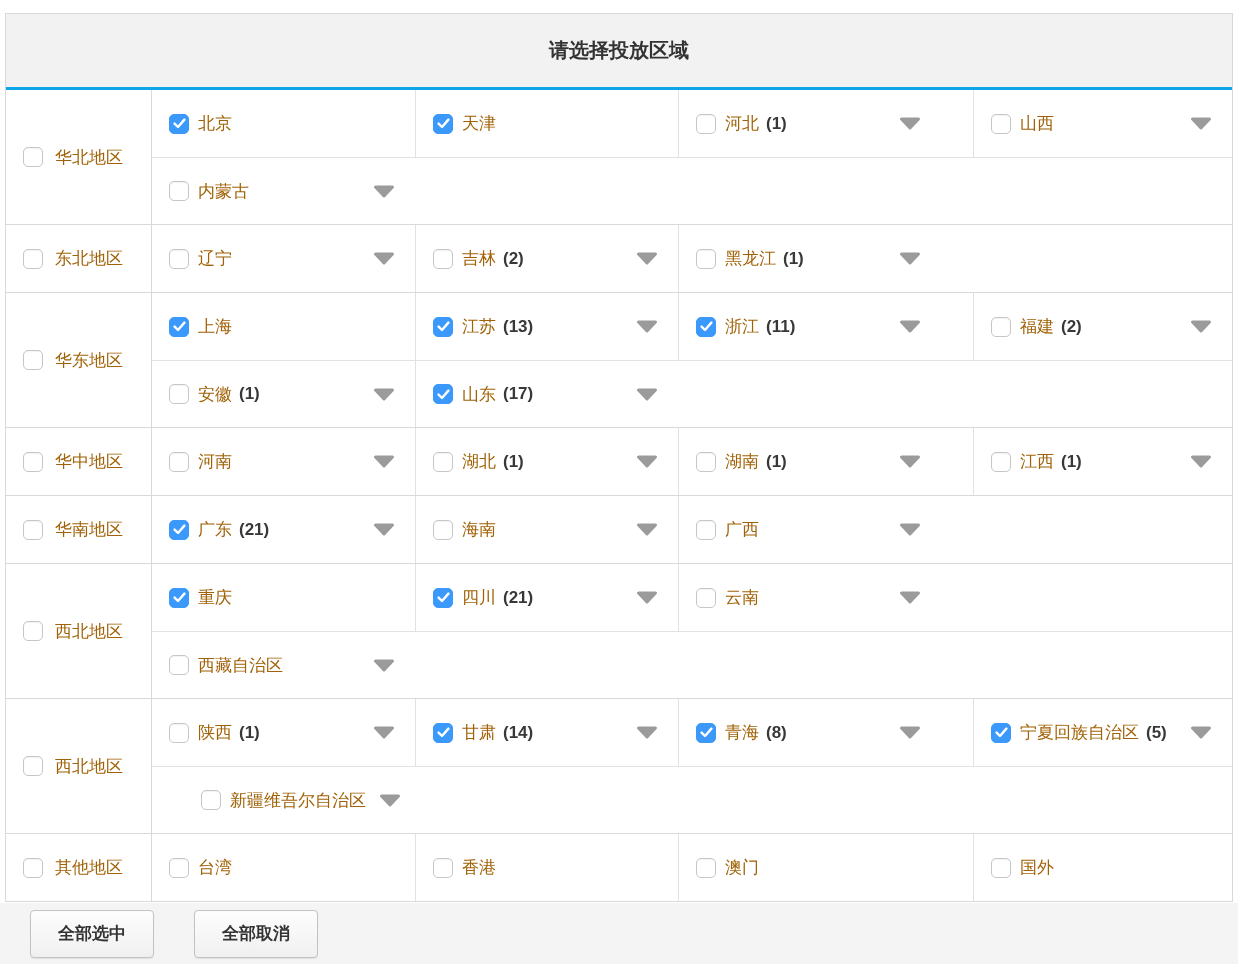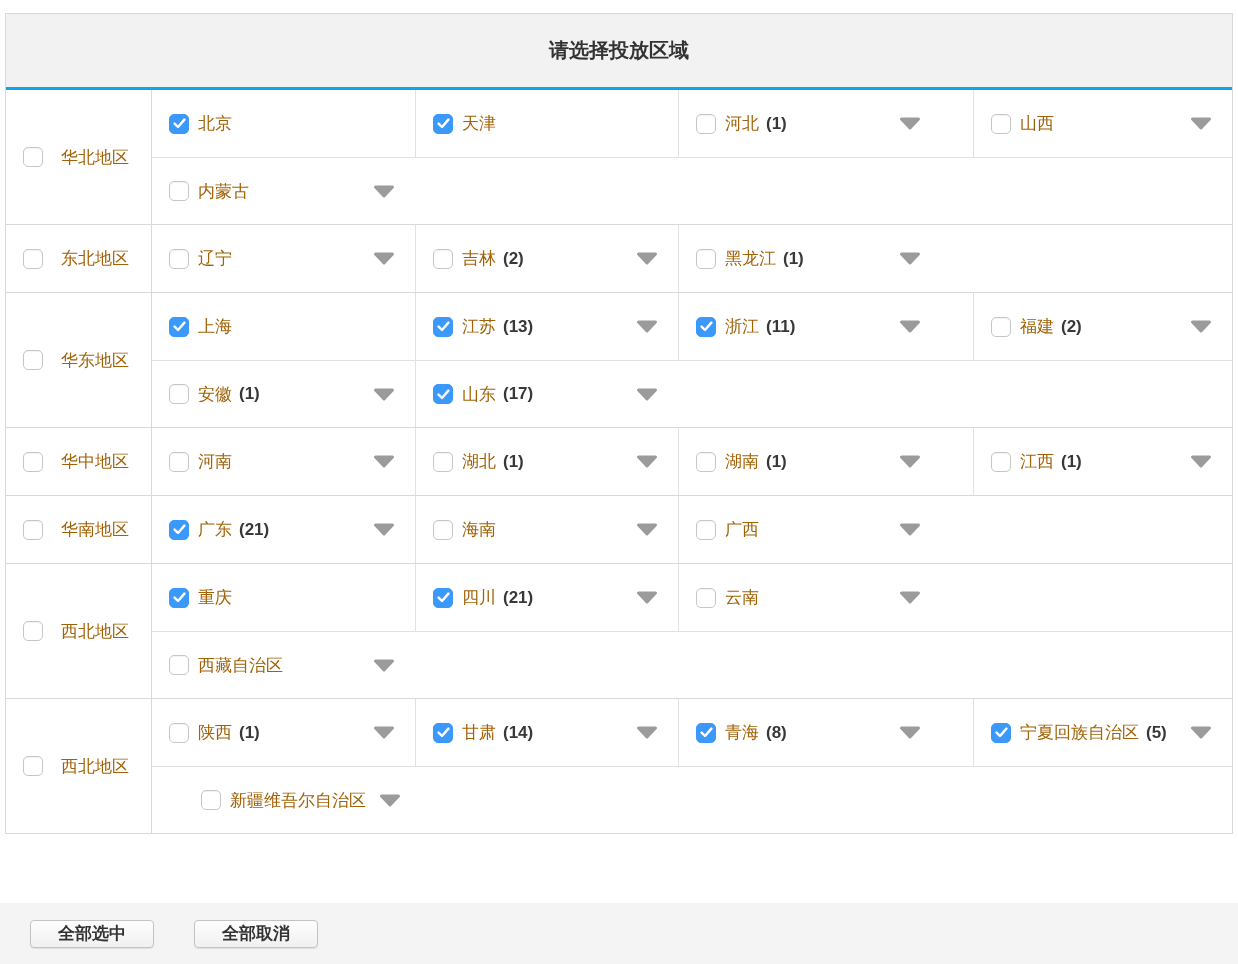--- a/index.html
+++ b/index.html
@@ -22,21 +22,21 @@
     border-bottom: 3px solid #0ea5e9;
     display: flex; align-items: center; justify-content: center;
     font-size: 20px; font-weight: bold; color: #333333;
   }
   .region-row { display: flex; }
   .region-row + .region-row { border-top: 1px solid #d9d9d9; }
   .region-cell {
     width: 146px; flex: none;
     border-right: 1px solid #d9d9d9;
     display: flex; align-items: center;
-    padding-left: 17px; gap: 18px;
+    padding-left: 17px; gap: 12px;
   }
   .lines { flex: 1 1 auto; display: flex; flex-direction: column; min-width: 0; }
   .line { display: flex; height: 67px; }
   .line + .line { border-top: 1px solid #e2e2e2; }
   .cell {
     width: 263px; flex: none;
     display: flex; align-items: center;
     padding-left: 17px; padding-right: 14px; gap: 9px;
     min-width: 0;
   }
@@ -60,21 +60,21 @@
   .arrow.end { margin-left: auto; margin-right: 6px; }
   .arrow.inline { margin-left: 4px; }
   .footer {
     position: absolute;
     left: 0; right: 0; bottom: 0; height: 61px;
     background: #f4f4f4;
     display: flex; align-items: center;
     padding-left: 30px; gap: 40px;
   }
   .btn {
-    height: 28px; padding: 0 27px;
+    height: 48px; padding: 0 27px;
     font-family: inherit;
     font-size: 17px; font-weight: bold; color: #333333;
     background: linear-gradient(#fdfdfd, #f0f0f0);
     border: 1px solid #c3c3c3;
     border-radius: 4px;
     box-shadow: 0 1px 1px rgba(0,0,0,0.08);
     cursor: pointer;
   }
 </style>
 </head>
@@ -471,19 +471,45 @@
               <span class="lab">新疆维吾尔自治区</span>
               <div class="arrow inline">
                 <svg width="22" height="13" viewBox="0 0 22 13">
                   <path d="M2.5 2 L19.5 2 L11 11 Z" fill="#9b9b9b" stroke="#9b9b9b" stroke-width="3" stroke-linejoin="round"></path>
                 </svg>
               </div>
             </div>
           </div>
         </div>
       </div>
+      <div class="region-row">
+        <div class="region-cell">
+          <div class="cbx unchecked"></div>
+          <span class="lab">其他地区</span>
+        </div>
+        <div class="lines">
+          <div class="line">
+            <div class="cell">
+              <div class="cbx unchecked"></div>
+              <span class="lab">台湾</span>
+            </div>
+            <div class="cell">
+              <div class="cbx unchecked"></div>
+              <span class="lab">香港</span>
+            </div>
+            <div class="cell">
+              <div class="cbx unchecked"></div>
+              <span class="lab">澳门</span>
+            </div>
+            <div class="cell grow">
+              <div class="cbx unchecked"></div>
+              <span class="lab">国外</span>
+            </div>
+          </div>
+        </div>
+      </div>
     </div>
 </div>
 
 <div class="footer">
   <button class="btn">全部选中</button>
   <button class="btn">全部取消</button>
 </div>
 
 </body></html>

